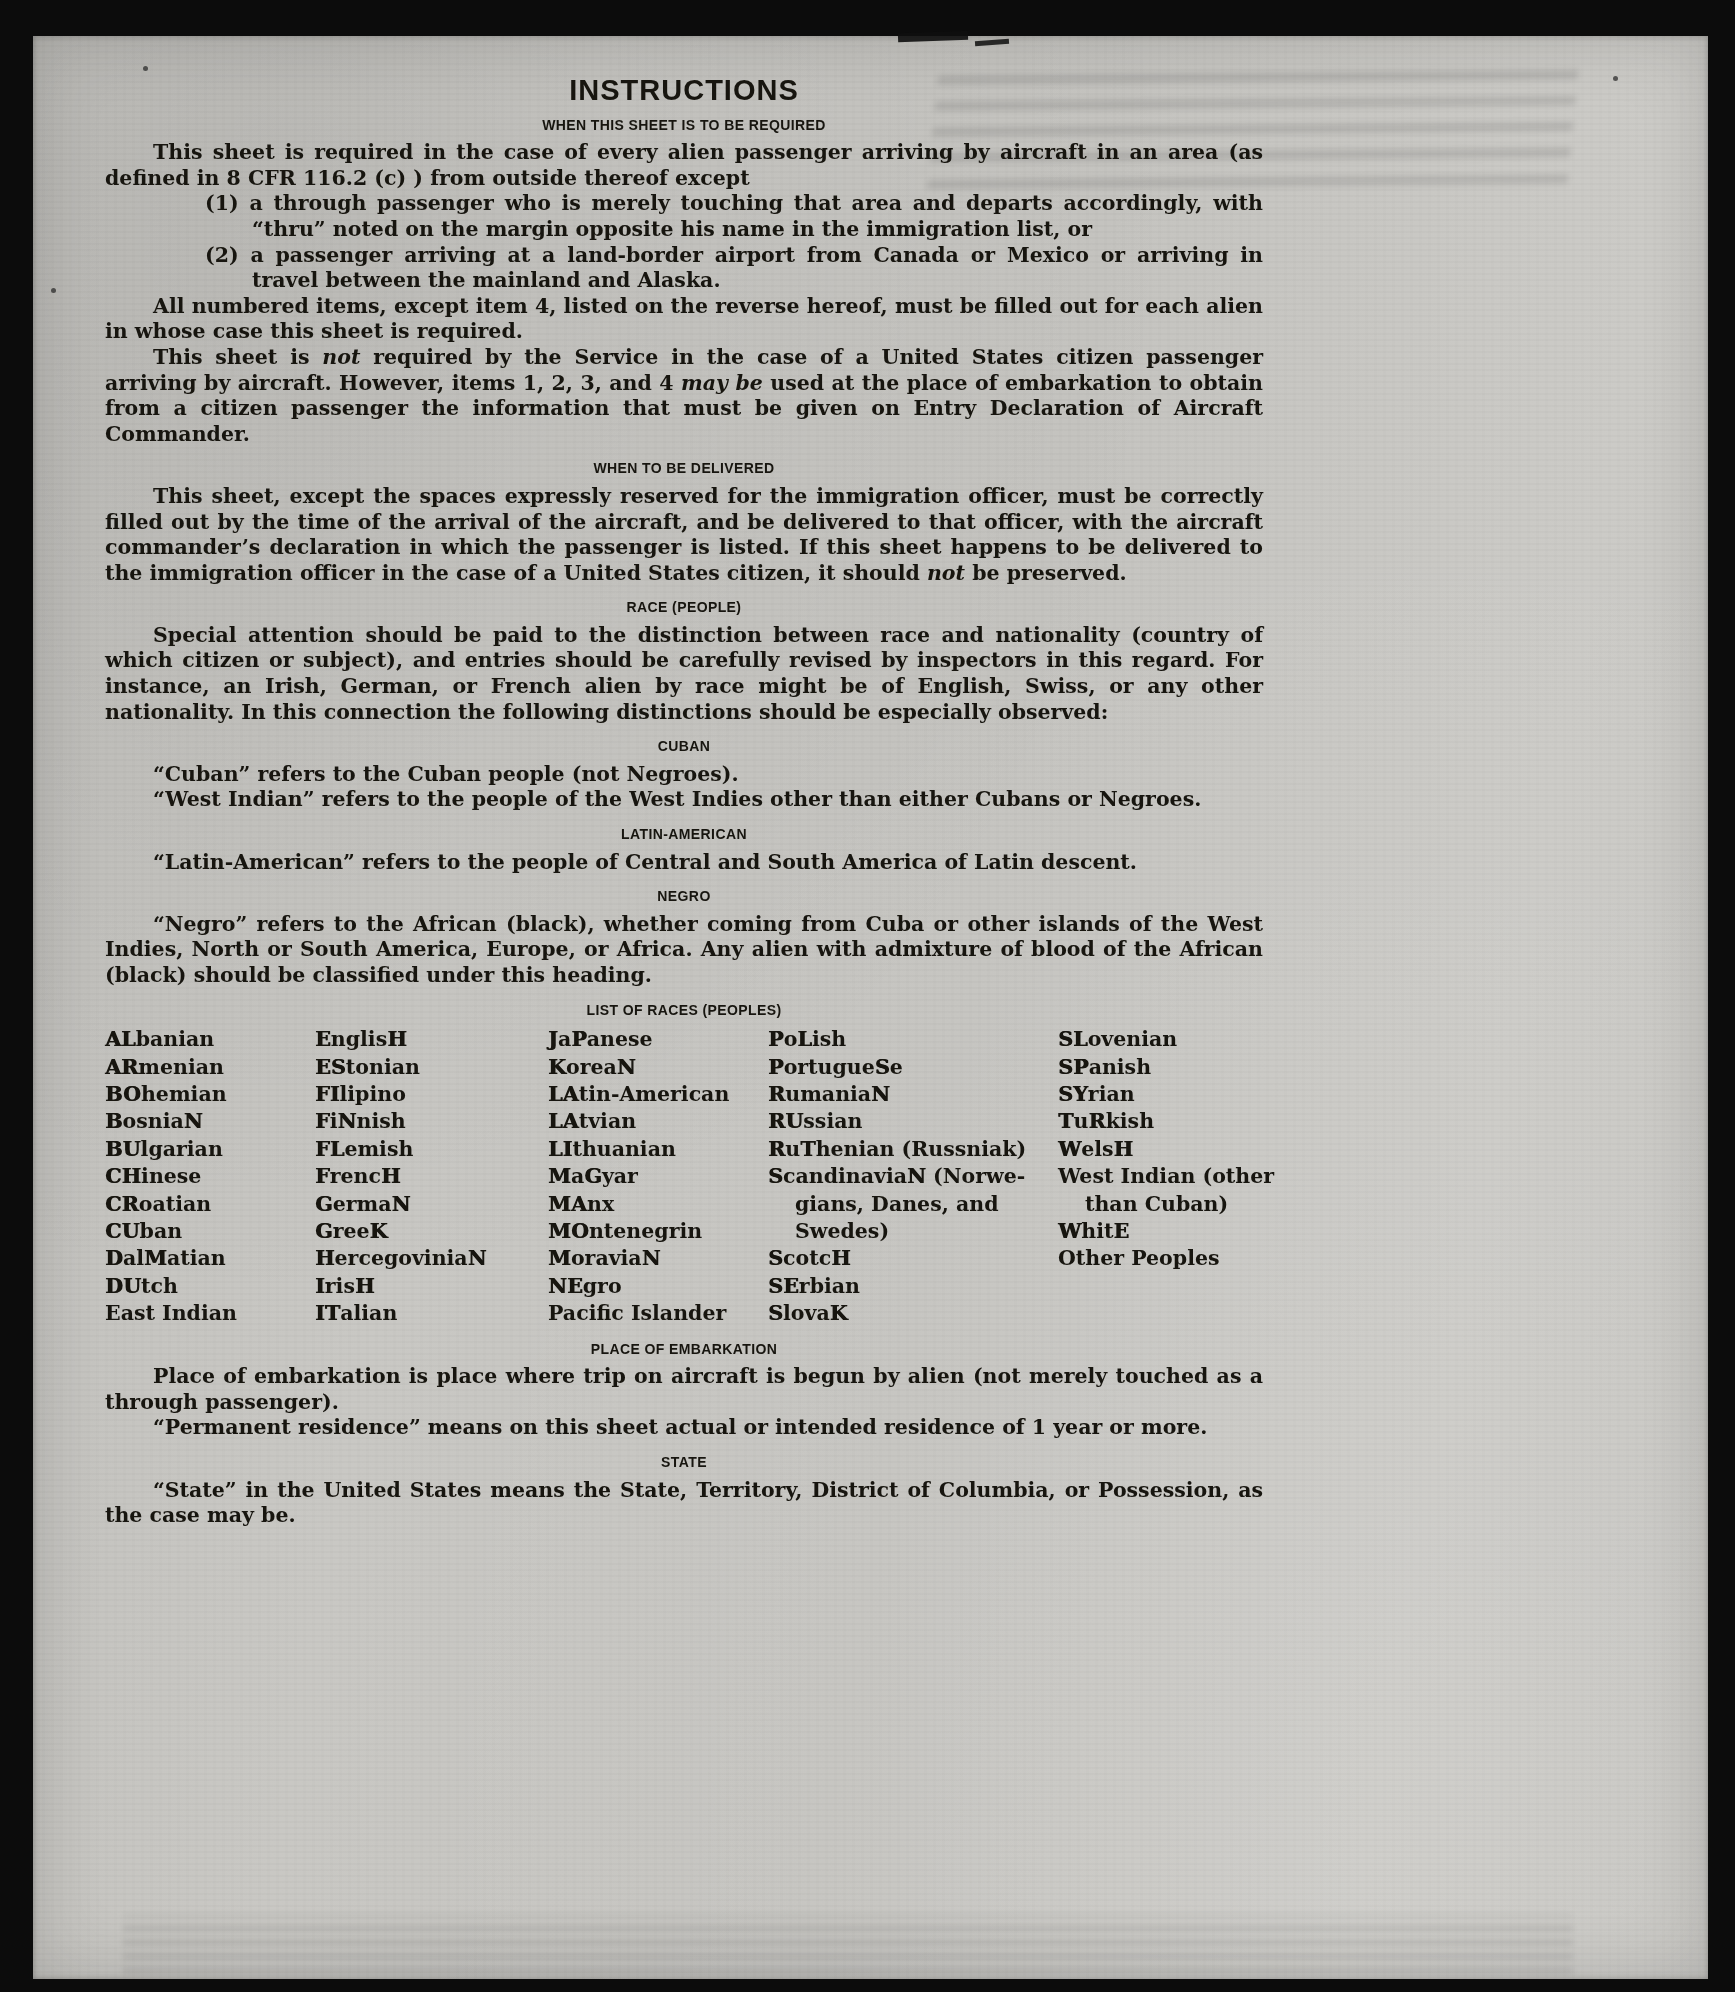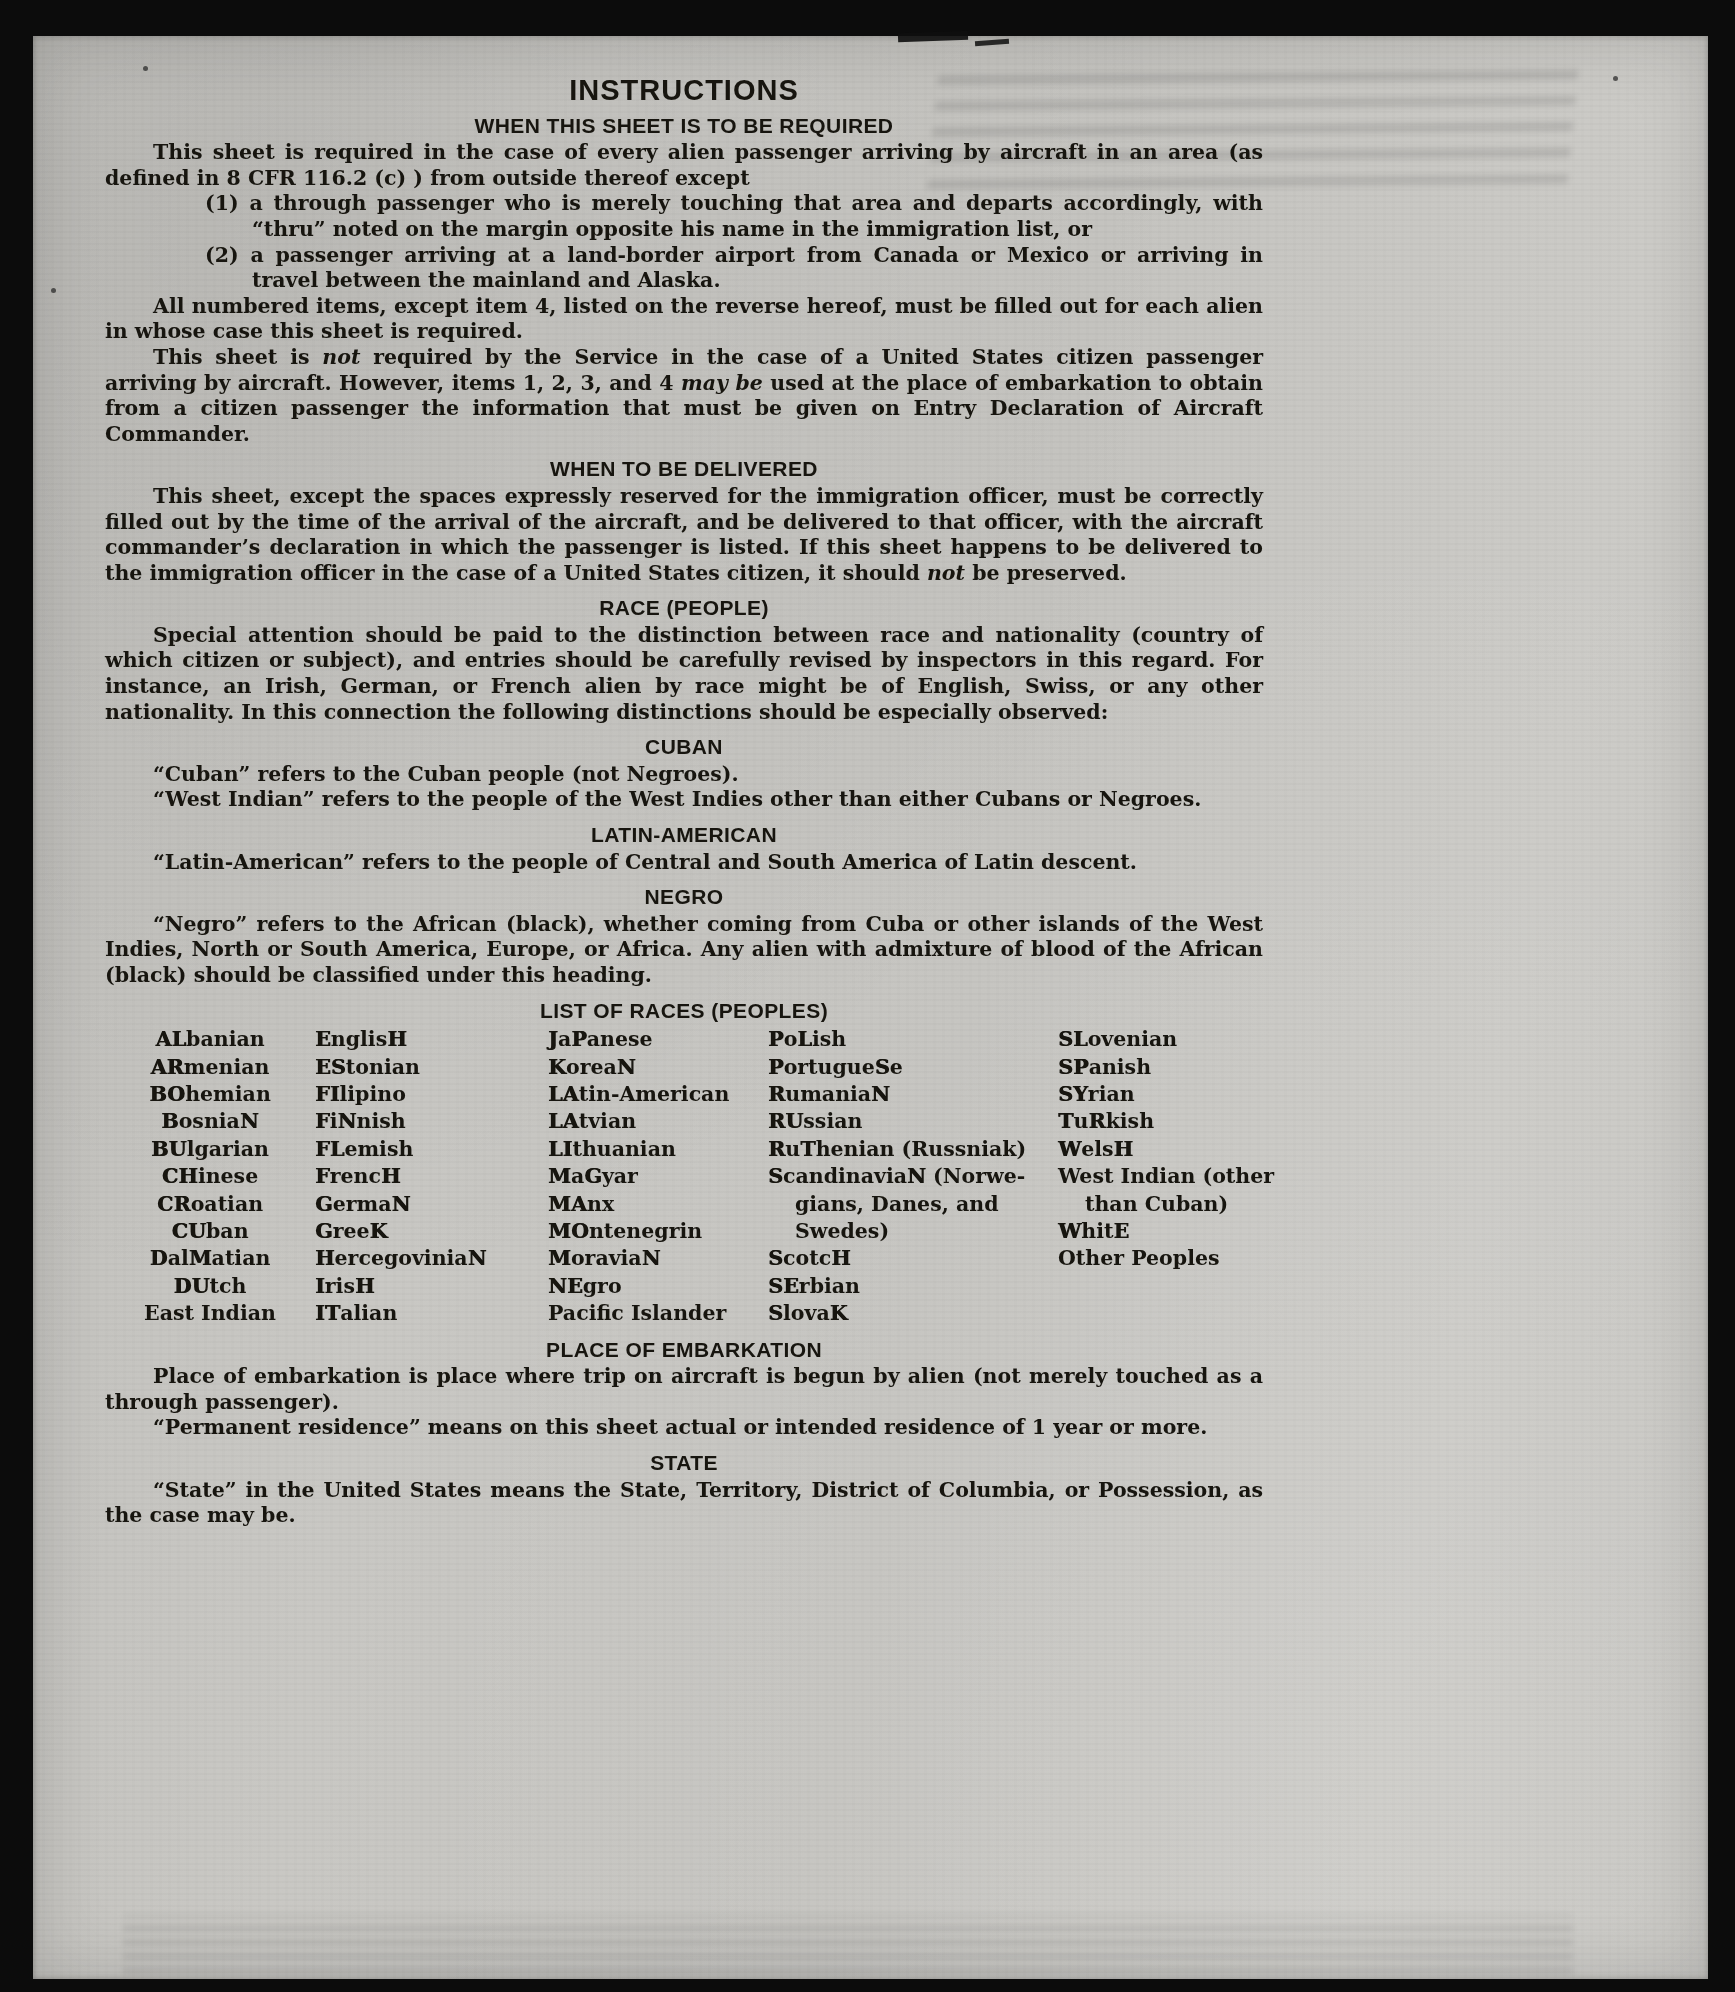--- a/index.html
+++ b/index.html
@@ -42,30 +42,30 @@
     font-size:20.5px;line-height:25.6px;font-weight:700;
   }
   h1{
     margin:0 0 3px 0;text-align:center;
     font-family:"Liberation Sans", sans-serif;
     font-size:29px;letter-spacing:1px;font-weight:700;
   }
   h2{
     margin:9px 0 2px 0;text-align:center;
     font-family:"Liberation Sans", sans-serif;
-    font-size:21px;letter-spacing:.4px;font-weight:700;
+    font-size:14px;letter-spacing:.4px;font-weight:700;
   }
   p{margin:0;text-align:justify;}
   p.ind{text-indent:48px;}
   p.li{margin-left:147px;text-indent:-47px;}
   .it{font-style:italic;}
   .xb{text-shadow:.7px 0 0 currentColor;letter-spacing:.2px;}
   .races{display:flex;margin-top:3px;line-height:27.4px;}
   .race-col{flex:none;}
-  .race-col.col1{width:210px;text-align:center;}
+  .race-col.col1{width:210px;}
   .race-col.col2{width:215px;}
   .race-col.col3{width:220px;margin-left:18px;}
   .race-col.col4{width:290px;padding-right:30px;box-sizing:border-box;}
   .race-col.col5{width:223px;}
   .race-item{padding-left:27px;text-indent:-27px;}
 </style>
 </head>
 <body>
 
 <div class="paper">

